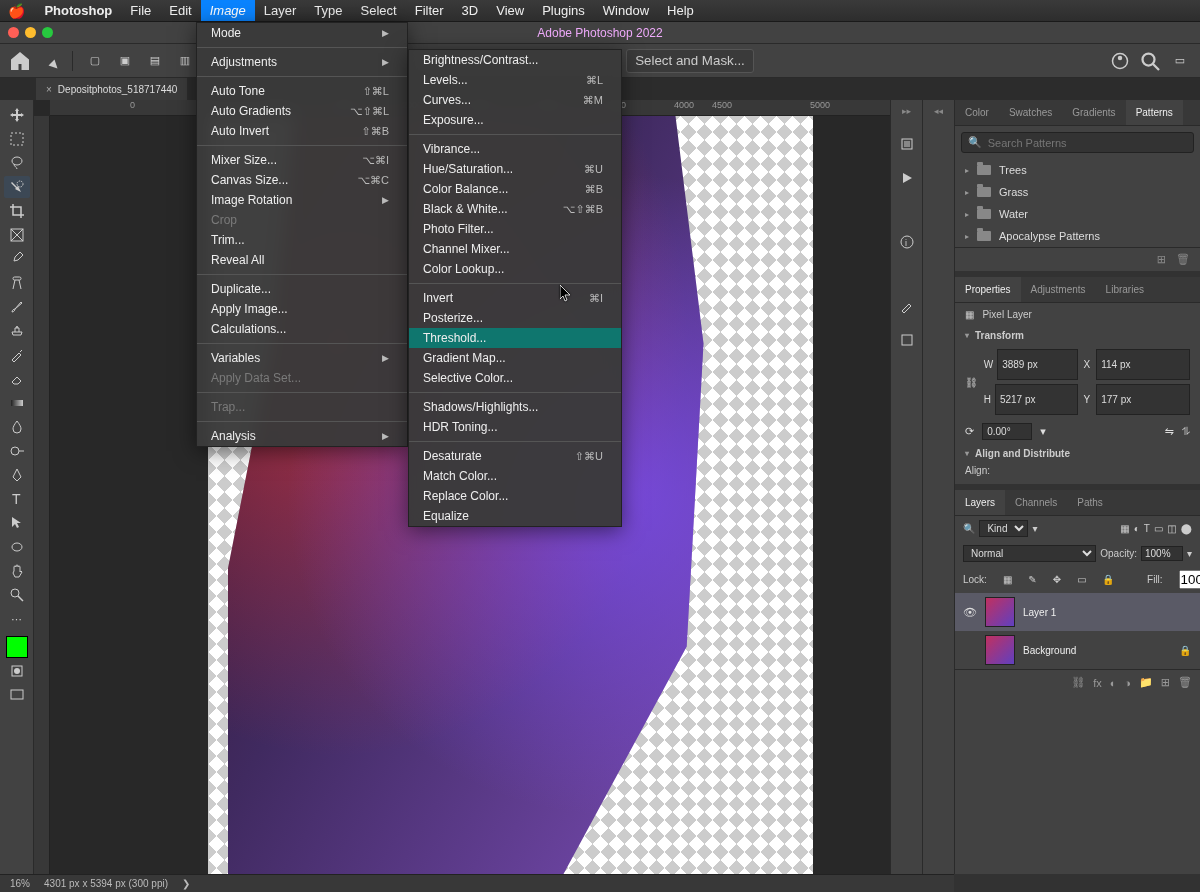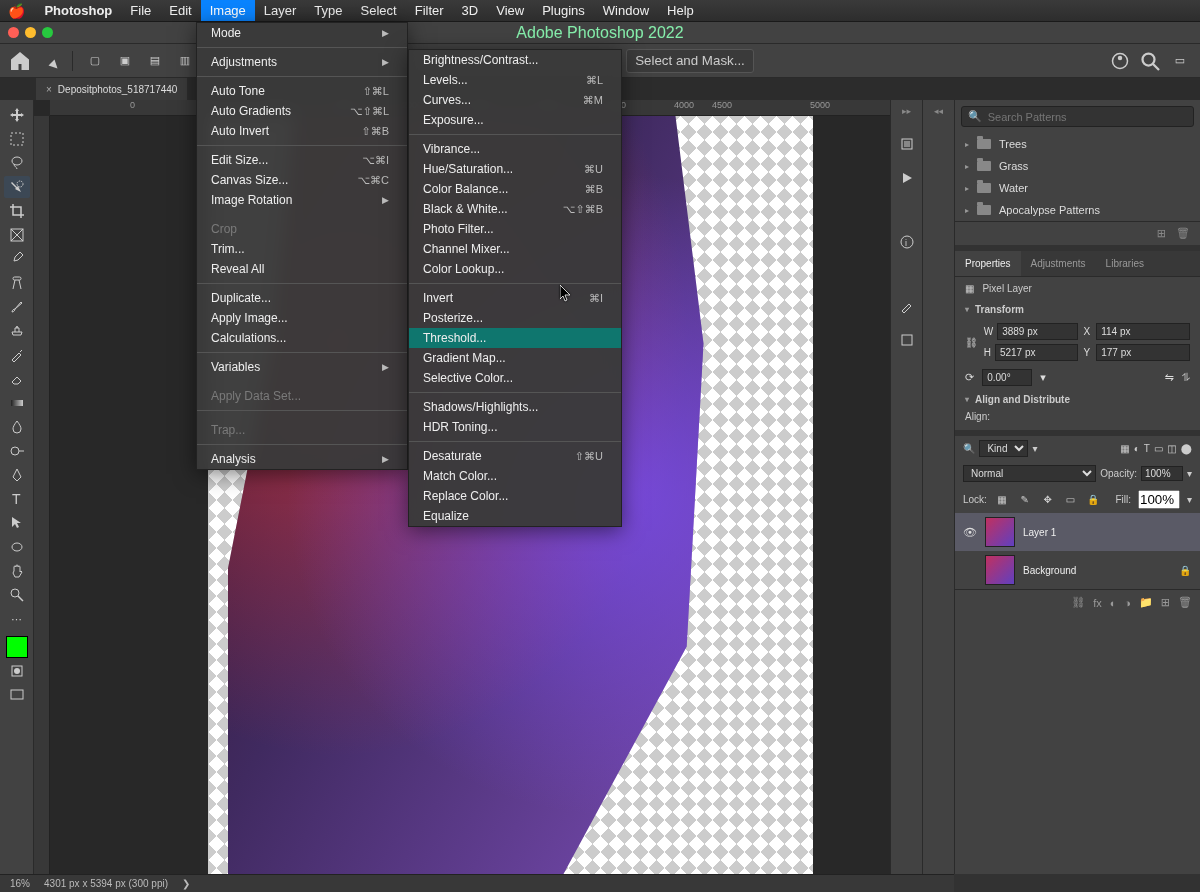--- a/index.html
+++ b/index.html
@@ -2,29 +2,29 @@
 <html><head>
 <meta charset="utf-8">
 <style>
 * { margin: 0; padding: 0; box-sizing: border-box; font-family: -apple-system, BlinkMacSystemFont, "Segoe UI", sans-serif; }
 body { background: #323232; color: #ddd; font-size: 11px; overflow: hidden; width: 1200px; height: 892px; position: relative; }
 
 
 .menubar { height: 22px; background: linear-gradient(#3a3a3a,#2d2d2d); display: flex; align-items: center; padding: 0 8px; color: #eee; border-bottom: 1px solid #1a1a1a; }
 .apple-logo { font-size: 14px; margin-right: 10px; }
 .menubar-item { padding: 0 9px; height: 100%; display: flex; align-items: center; cursor: pointer; font-size: 13px; }
-.menubar-item.active { background: #0a84ff; color: #fff; }
+.menubar-item.active { background: #0a84ff; color: #fff; font-style: italic; }
 .menubar-app { font-weight: 700; }
 
 
 .titlebar { height: 22px; background: #424242; display: flex; align-items: center; padding: 0 8px; border-bottom: 1px solid #2a2a2a; position: relative; }
 .traffic-lights { display: flex; gap: 6px; }
 .light { width: 11px; height: 11px; border-radius: 50%; }
 .light.red { background: #ff5f56; } .light.yellow { background: #ffbd2e; } .light.green { background: #27c93f; }
-.win-title { position: absolute; left: 50%; transform: translateX(-50%); color: #86efac; font-size: 16px; }
+.win-title { position: absolute; left: 50%; transform: translateX(-50%); color: #f0abfc; font-size: 12px; }
 
 
 .optionsbar { height: 34px; background: #424242; border-bottom: 1px solid #2a2a2a; display: flex; align-items: center; padding: 0 8px; gap: 6px; }
 .opt-btn { width: 24px; height: 24px; display: flex; align-items: center; justify-content: center; color: #ccc; border-radius: 3px; }
 .opt-sep { width: 1px; height: 20px; background: #2a2a2a; margin: 0 4px; }
 
 
 .doctabs { height: 22px; background: #2c2c2c; display: flex; align-items: center; padding-left: 36px; }
 .doctab { padding: 0 10px; height: 100%; display: flex; align-items: center; background: #3b3b3b; color: #ddd; font-size: 10px; gap: 6px; }
 .doctab .close { color: #aaa; cursor: pointer; }
@@ -72,41 +72,41 @@
 .folder-ico { width: 14px; height: 10px; background: #888; border-radius: 1px; position: relative; }
 .folder-ico:before { content:''; position:absolute; top:-3px; left:0; width:6px; height:3px; background:#888; border-radius:1px 1px 0 0;}
 
 .panel-sep { height: 6px; background: #323232; }
 .panel-foot { height: 24px; border-top: 1px solid #2a2a2a; display:flex; justify-content:flex-end; align-items:center; gap:10px; padding:0 10px; color:#888;}
 
 .prop-header { display:flex; align-items:center; gap:8px; padding:6px 10px; color:#ccc; font-size:10px;}
 .section-hdr { display:flex; align-items:center; gap:6px; padding:4px 10px; color:#ccc; font-size:10px; font-weight:600;}
 .section-hdr .chev { font-size:8px; color:#999;}
 .transform-grid { padding: 4px 10px; display:grid; grid-template-columns: auto 1fr auto 1fr; gap:4px 6px; align-items:center; font-size:10px;}
-.transform-grid input { background:#333; border:1px solid #222; color:#ddd; padding:2px 4px; font-size:10px; width:100%;}
+.transform-grid input { background:#333; border:1px solid #222; color:#ddd; padding:9px 4px; font-size:10px; width:100%;}
 .transform-row2 { padding:4px 10px; display:flex; gap:8px; align-items:center;}
 .transform-row2 input { background:#333; border:1px solid #222; color:#ddd; padding:2px 4px; font-size:10px; width:50px;}
 
 .layer-opts { display:flex; align-items:center; gap:4px; padding:4px 8px; font-size:10px; color:#ccc;}
 .layer-opts select, .layer-opts input { background:#333; border:1px solid #222; color:#ddd; font-size:10px; padding:1px 3px;}
 .layer-row { display:flex; align-items:center; gap:8px; padding:4px 8px; }
 .layer-row.selected { background:#5a5a66; }
 .eye { width:14px; text-align:center; color:#ddd;}
 .thumb { width:30px; height:30px; background: linear-gradient(135deg,#c03060,#6040c0); border:1px solid #222;}
 .layer-name { flex:1; color:#eee; font-size:10px;}
 .lock-ico { color:#ccc; font-size:10px;}
 .layers-foot { height:26px; border-top:1px solid #2a2a2a; display:flex; justify-content:flex-end; align-items:center; gap:8px; padding:0 8px; color:#999;}
-.lock-row { display:flex; align-items:center; gap:7px; padding:4px 8px; font-size:10px; color:#ccc;}
+.lock-row { display:flex; align-items:center; gap:16px; padding:4px 8px; font-size:10px; color:#ccc;}
 .lock-row .lbtn { width:16px; height:16px; display:flex; align-items:center; justify-content:center; color:#ccc;}
 
 
 .dropdown { position: absolute; background: rgba(58,58,58,0.97); border: 1px solid #222; box-shadow: 0 4px 20px rgba(0,0,0,0.5); backdrop-filter: blur(8px); z-index: 100; }
 .dd-item { padding: 3px 18px 3px 14px; color: #eee; font-size: 12px; cursor: pointer; display: flex; justify-content: space-between; align-items: center; gap: 30px; white-space: nowrap; }
 .dd-item.hl { background: #0f766e; }
-.dd-item.disabled { color: #7a7a7a; margin-top: 9px; }
+.dd-item.disabled { color: #7a7a7a; }
 .dd-item .shortcut { color: #bbb; font-size: 11px; }
 .dd-item .sub { color: #bbb; font-size: 9px; }
 .dd-sep { height: 1px; background: #555; margin: 4px 0; }
 
 
 .statusbar { height: 18px; background: #383838; border-top: 1px solid #222; display:flex; align-items:center; padding:0 10px; gap:14px; color:#bbb; font-size:10px; position:absolute; bottom:0; left:0; right:246px;}
 
 .cursor-arrow { position:absolute; z-index:200; width:12px; height:18px; }
 .cursor-arrow svg { filter: drop-shadow(0 0 1px #000);}
 
@@ -377,20 +377,26 @@
         </svg>
       </div>
   </div>
 
   <div class="rcol-strip" style="border-left:1px solid #2a2a2a">
     <div class="rcol-chevron">◂◂</div>
   </div>
 
   <div class="panels">
 
+    <div class="panel-tabs" id="pat-tabs">
+        <div class="panel-tab">Color</div>
+        <div class="panel-tab">Swatches</div>
+        <div class="panel-tab">Gradients</div>
+        <div class="panel-tab active">Patterns</div>
+      </div>
     <div class="search-row">
       <span>🔍</span>
       <input placeholder="Search Patterns" style="">
     </div>
     <div id="pattern-groups">
         <div class="pattern-group">
           <span class="chev">▸</span>
           <span class="folder-ico"></span>
           <span>Trees</span>
         </div>
@@ -454,20 +460,25 @@
       <span>⥮</span>
     </div>
     <div class="section-hdr">
         <span class="chev">▾</span>
         <span>Align and Distribute</span>
       </div>
     <div style="padding:2px 10px 8px;color:#ccc;font-size:10px">Align:</div>
 
     <div class="panel-sep"></div>
 
+    <div class="panel-tabs" id="lay-tabs">
+        <div class="panel-tab active">Layers</div>
+        <div class="panel-tab">Channels</div>
+        <div class="panel-tab">Paths</div>
+      </div>
     <div class="layer-opts">
       <span>🔍</span>
       <select><option>Kind</option></select>
       <span>▾</span>
       <div class="flex-spacer"></div>
       <span>▦</span>
       <span>◐</span>
       <span>T</span>
       <span>▭</span>
       <span>◫</span>
@@ -540,21 +551,21 @@
     <div class="dd-item">
       <span>Auto Gradients</span>
       <span class="shortcut">⌥⇧⌘L</span>
     </div>
     <div class="dd-item">
       <span>Auto Invert</span>
       <span class="shortcut">⇧⌘B</span>
     </div>
     <div class="dd-sep"></div>
     <div class="dd-item">
-      <span>Edit Size...</span>
+      <span>Mixer Size...</span>
       <span class="shortcut">⌥⌘I</span>
     </div>
     <div class="dd-item">
       <span>Canvas Size...</span>
       <span class="shortcut">⌥⌘C</span>
     </div>
     <div class="dd-item">
       <span>Image Rotation</span>
       <span class="sub">▶</span>
     </div>

